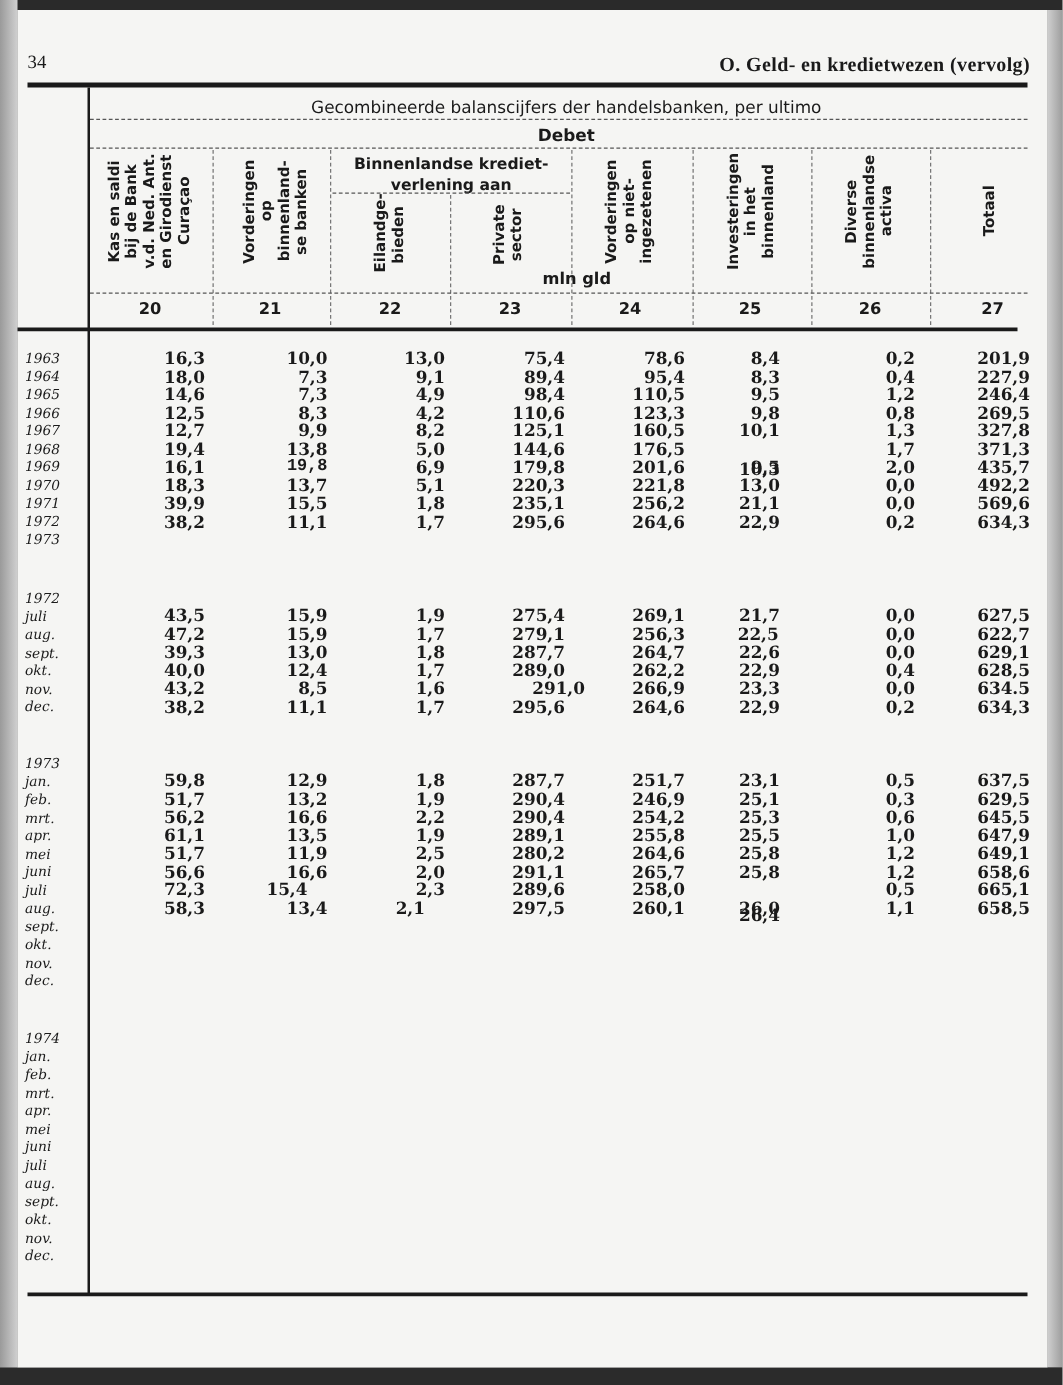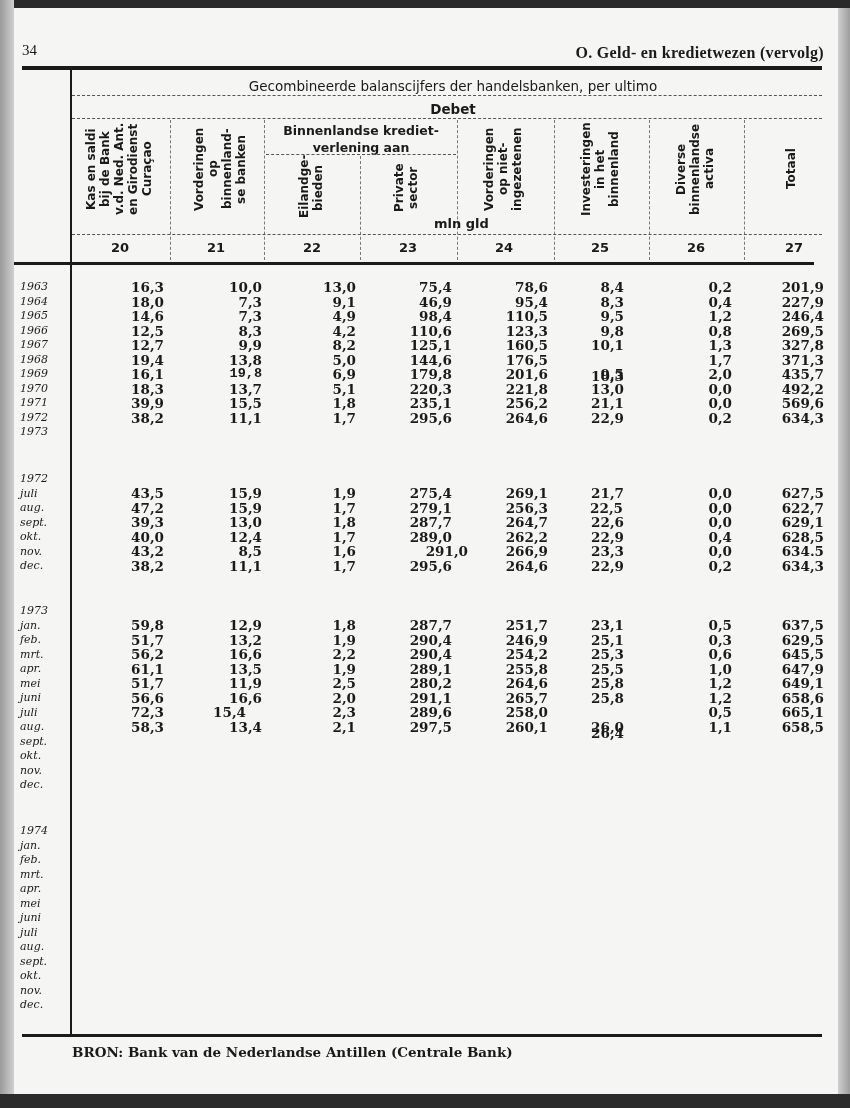--- a/index.html
+++ b/index.html
@@ -121,21 +121,21 @@
         <span class="cell" style="left: 298px;">75,4</span>
         <span class="cell" style="left: 394px;">78,6</span>
         <span class="cell" style="left: 470px;">8,4</span>
         <span class="cell" style="left: 578px;">0,2</span>
         <span class="cell" style="left: 670px;">201,9</span>
       </div>
       <div class="row">
         <span class="cell" style="left: 10px;">18,0</span>
         <span class="cell" style="left: 108px;">7,3</span>
         <span class="cell" style="left: 202px;">9,1</span>
-        <span class="cell" style="left: 298px;">46,9</span>
+        <span class="cell" style="left: 298px;">89,4</span>
         <span class="cell" style="left: 394px;">95,4</span>
         <span class="cell" style="left: 470px;">8,3</span>
         <span class="cell" style="left: 578px;">0,4</span>
         <span class="cell" style="left: 670px;">227,9</span>
       </div>
       <div class="row">
         <span class="cell" style="left: 10px;">14,6</span>
         <span class="cell" style="left: 108px;">7,3</span>
         <span class="cell" style="left: 202px;">4,9</span>
         <span class="cell" style="left: 298px;">98,4</span>
@@ -380,21 +380,21 @@
         <span class="cell" style="left: 202px;">2,3</span>
         <span class="cell" style="left: 298px;">289,6</span>
         <span class="cell" style="left: 394px;">258,0</span>
         <span class="cell" style="left: 470px; margin-top: 21px;">26,4</span>
         <span class="cell" style="left: 578px;">0,5</span>
         <span class="cell" style="left: 670px;">665,1</span>
       </div>
       <div class="row">
         <span class="cell" style="left: 10px;">58,3</span>
         <span class="cell" style="left: 108px;">13,4</span>
-        <span class="cell" style="left: 202px;">2,1</span>
+        <span class="cell" style="left: 186px;">2,1</span>
         <span class="cell" style="left: 298px;">297,5</span>
         <span class="cell" style="left: 394px;">260,1</span>
         <span class="cell" style="left: 470px;">26,0</span>
         <span class="cell" style="left: 578px;">1,1</span>
         <span class="cell" style="left: 670px;">658,5</span>
       </div>
     </div>
 
   <div class="labels" id="lab-1974" style="top:816px">
       <div>1974</div>
@@ -406,14 +406,13 @@
       <div>juni</div>
       <div>juli</div>
       <div>aug.</div>
       <div>sept.</div>
       <div>okt.</div>
       <div>nov.</div>
       <div>dec.</div>
     </div>
 
   <div class="rule-thick" style="top:1026px; height:3px"></div>
-  <div class="source">BRON:  Bank van de Nederlandse Antillen (Centrale Bank)</div>
 </div>
 
 </body></html>

